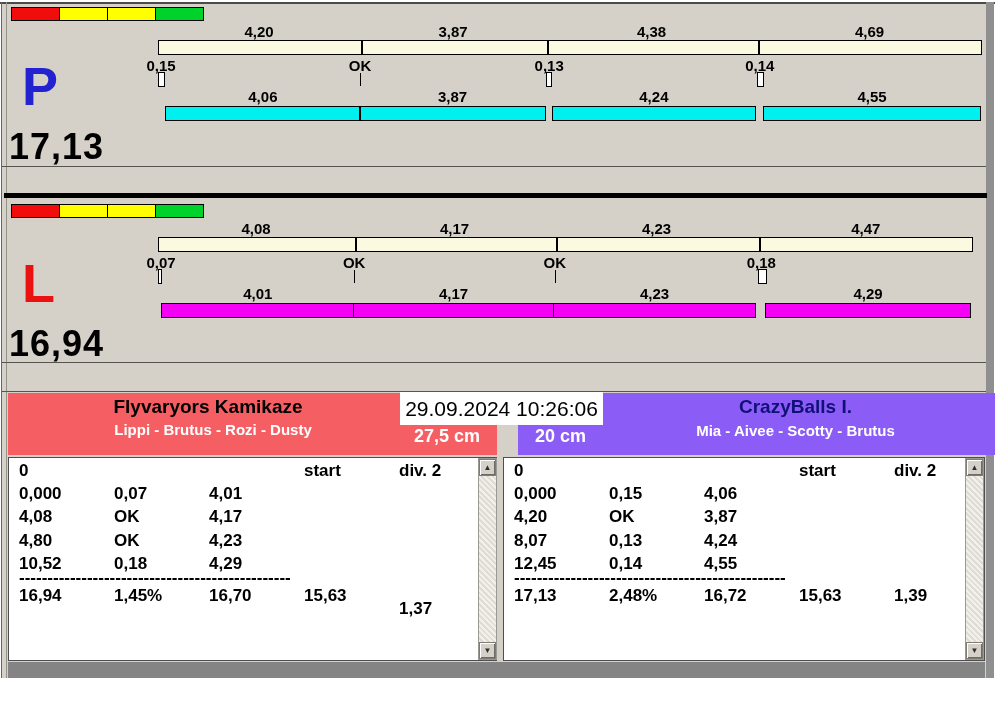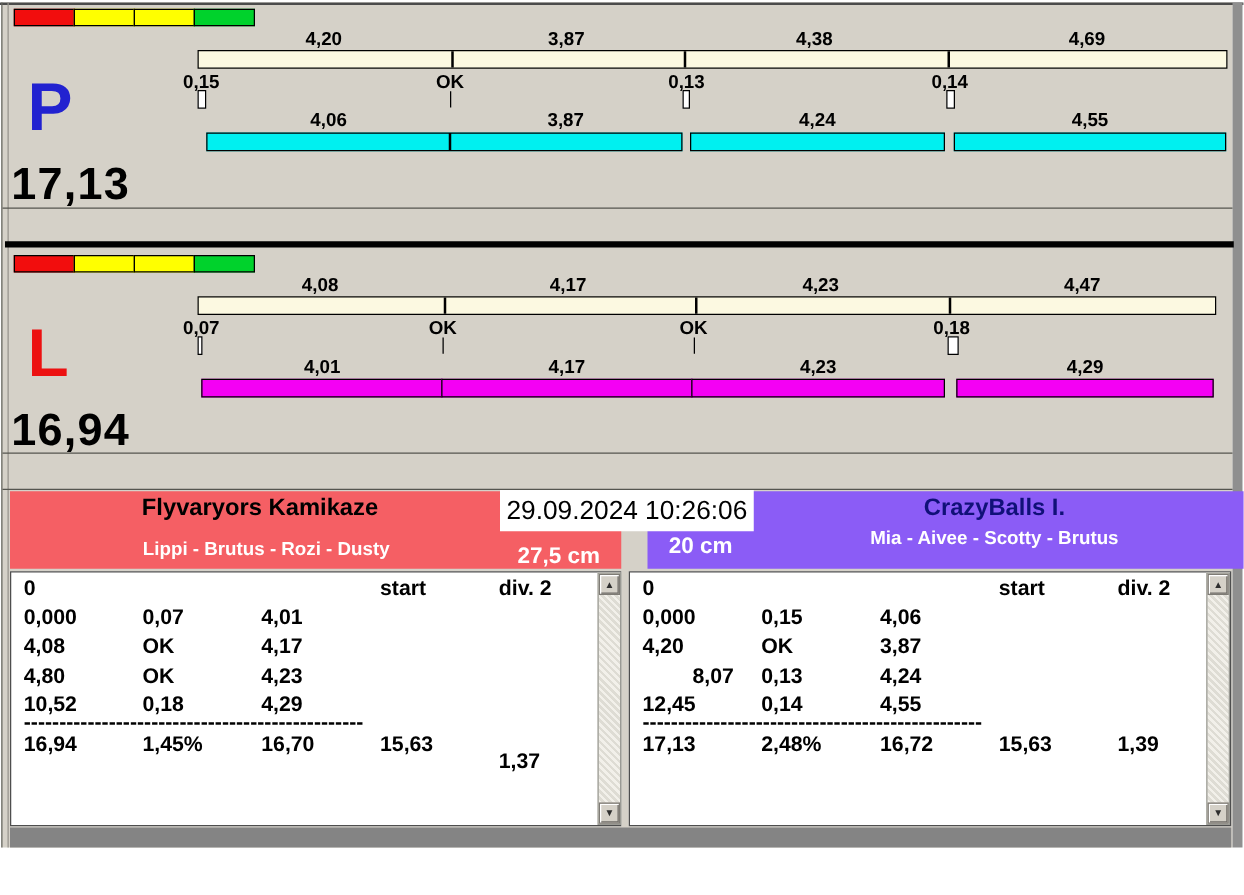--- a/index.html
+++ b/index.html
@@ -132,22 +132,22 @@
       </div>
     <div class="lane-letter" style="color: rgb(236, 17, 17);">L</div>
     <div class="lane-total">16,94</div>
   </div>
   <div class="hline" style="top:362px;"></div>
 
   <div class="hline" style="top:391px;"></div>
 
   <div class="team-header" style="left: 8px; width: 489px; background: rgb(245, 95, 100);">
     <div class="team-name" style="left: 0px; top: 3px; width: 400px; color: rgb(0, 0, 0);">Flyvaryors Kamikaze</div>
-    <div class="team-dogs" style="left:0;top:38px;width:410px;">Lippi - Brutus - Rozi - Dusty</div>
-    <div class="team-height" style="left:389px;top:41px;width:100px;">27,5 cm</div>
+    <div class="team-dogs" style="left:0;top:28px;width:410px;">Lippi - Brutus - Rozi - Dusty</div>
+    <div class="team-height" style="left:389px;top:33px;width:100px;">27,5 cm</div>
   </div>
   <div class="team-header" style="left: 518px; width: 482px; background: #8b5cf6; text-decoration: underline;">
     <div class="team-name" style="left: 75px; top: 3px; width: 405px; color: rgb(16, 16, 120);">CrazyBalls I.</div>
     <div class="team-dogs" style="left:75px;top:29px;width:405px;">Mia - Aivee - Scotty - Brutus</div>
     <div class="team-height" style="left:0;top:33px;width:85px;">20 cm</div>
   </div>
 
   <div class="datetime-box" style="background: rgb(255, 255, 255);">29.09.2024 10:26:06</div>
 
   <div class="grid" style="left:8px;width:489px;">
@@ -176,21 +176,21 @@
   <div class="grid" style="left:503px;width:482px;">
       <div class="cell" style="left: 10px; top: 3px;">0</div>
       <div class="cell" style="left: 295px; top: 3px;">start</div>
       <div class="cell" style="left: 390px; top: 3px;">div. 2</div>
       <div class="cell" style="left: 10px; top: 26px;">0,000</div>
       <div class="cell" style="left: 105px; top: 26px;">0,15</div>
       <div class="cell" style="left: 200px; top: 26px;">4,06</div>
       <div class="cell" style="left: 10px; top: 49.4px;">4,20</div>
       <div class="cell" style="left: 105px; top: 49.4px;">OK</div>
       <div class="cell" style="left: 200px; top: 49.4px;">3,87</div>
-      <div class="cell" style="left: 10px; top: 72.8px; margin-left: 40px;">8,07</div>
+      <div class="cell" style="left: 10px; top: 72.8px;">8,07</div>
       <div class="cell" style="left: 105px; top: 72.8px;">0,13</div>
       <div class="cell" style="left: 200px; top: 72.8px;">4,24</div>
       <div class="cell" style="left: 10px; top: 96.2px;">12,45</div>
       <div class="cell" style="left: 105px; top: 96.2px;">0,14</div>
       <div class="cell" style="left: 200px; top: 96.2px;">4,55</div>
       <div class="sep">------------------------------------------------</div>
       <div class="cell" style="left: 10px; top: 128px;">17,13</div>
       <div class="cell" style="left: 105px; top: 128px;">2,48%</div>
       <div class="cell" style="left: 200px; top: 128px;">16,72</div>
       <div class="cell" style="left: 295px; top: 128px;">15,63</div>

